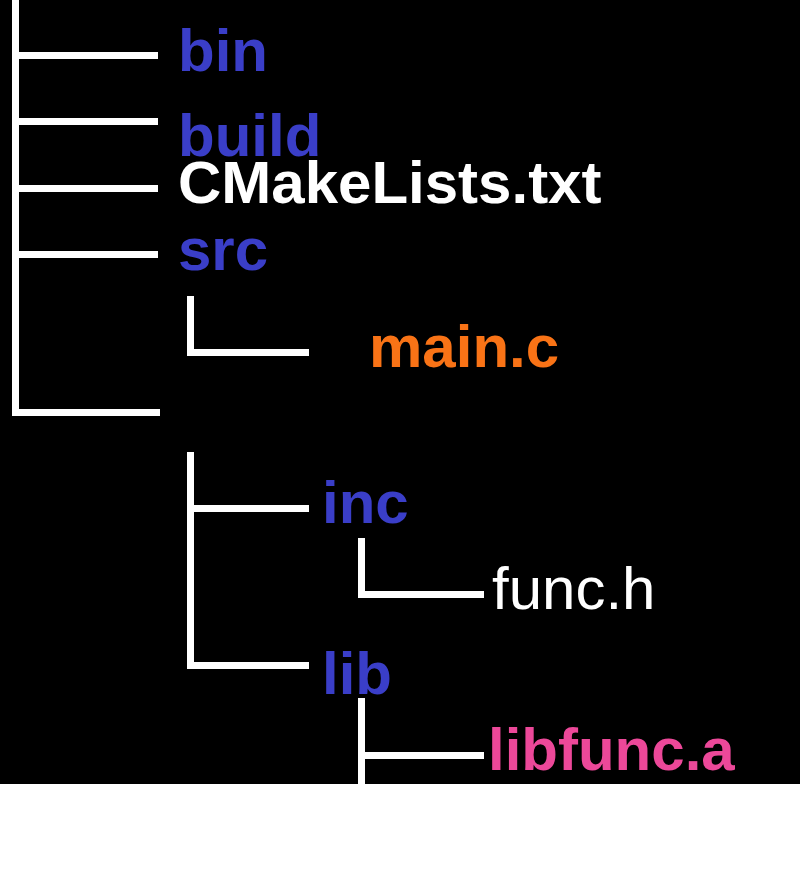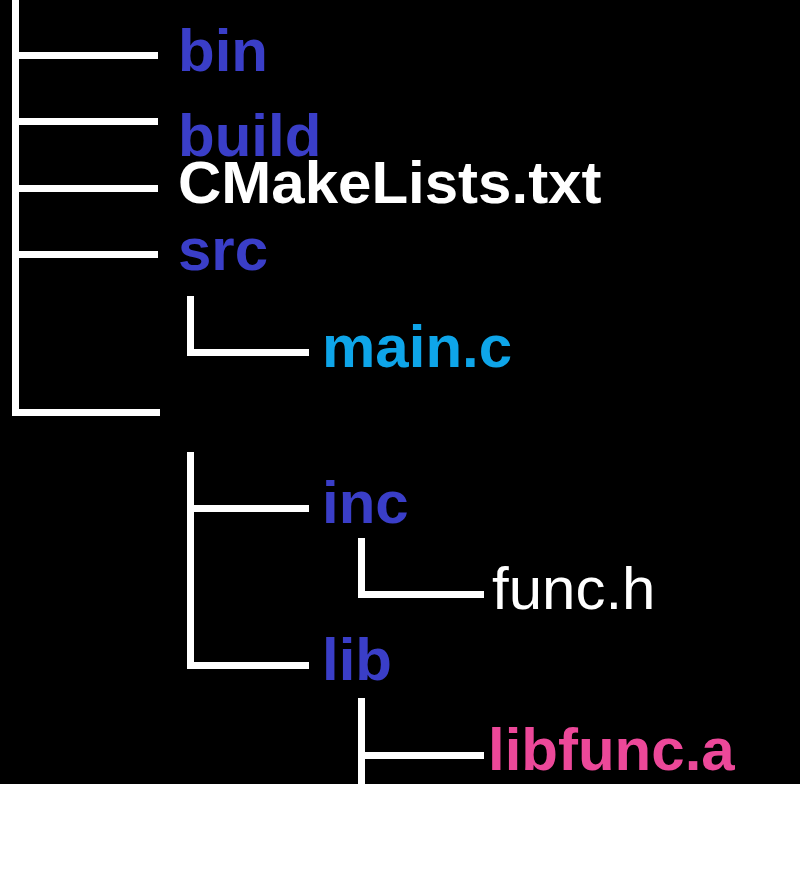--- a/index.html
+++ b/index.html
@@ -49,21 +49,21 @@
 
   
   #nd-bin    { left:178px; top:21px; }
   #nd-build  { left:178px; top:86px;margin-top:20px; }
   #nd-cmake  { left:178px; top:153px; }
   #nd-src    { left:178px; top:220px; }
   #nd-main   { left:322px; top:317px; }
   #nd-func   { left:178px; top:377px; }
   #nd-inc    { left:322px; top:473px; }
   #nd-funch  { left:492px; top:559px; }
-  #nd-lib    { left:322px; top:630px;text-align:center; }
+  #nd-lib    { left:322px; top:644px;text-align:center; }
   #nd-liba   { left:488px; top:720px; }
   #nd-libso  { left:488px; top:799px; }
 </style>
 </head>
 <body>
 
 <div id="stage" style="background-color: rgb(0, 0, 0);">
 
   <div class="connector" id="ln-root-v" style="background-color: rgb(255, 255, 255);"></div>
   <div class="connector" id="ln-bin-h" style="background-color: rgb(255, 255, 255);"></div>
@@ -79,19 +79,19 @@
   <div class="connector" id="ln-inc-v" style="background-color: rgb(255, 255, 255);"></div>
   <div class="connector" id="ln-funch-h" style="background-color: rgb(255, 255, 255);"></div>
   <div class="connector" id="ln-lib-v" style="background-color: rgb(255, 255, 255);"></div>
   <div class="connector" id="ln-liba-h" style="background-color: rgb(255, 255, 255);"></div>
   <div class="connector" id="ln-libso-h" style="background-color: rgb(255, 255, 255);"></div>
 
   <div class="node" id="nd-bin" style="color: rgb(58, 62, 200);">bin</div>
   <div class="node" id="nd-build" style="color: rgb(58, 62, 200);">build</div>
   <div class="node" id="nd-cmake" style="color: rgb(255, 255, 255);">CMakeLists.txt</div>
   <div class="node" id="nd-src" style="color: rgb(58, 62, 200);">src</div>
-  <div class="node" id="nd-main" style="color: #0ea5e9;">main.c</div>
+  <div class="node" id="nd-main" style="color: #f97316; margin-left: 47px;">main.c</div>
   <div class="node" id="nd-inc" style="color: rgb(58, 62, 200);">inc</div>
   <div class="node thin" id="nd-funch" style="color: rgb(255, 255, 255);">func.h</div>
   <div class="node" id="nd-lib" style="color: rgb(58, 62, 200);">lib</div>
   <div class="node" id="nd-liba" style="color: #ec4899;">libfunc.a</div>
 
 </div>
 
 </body></html>

